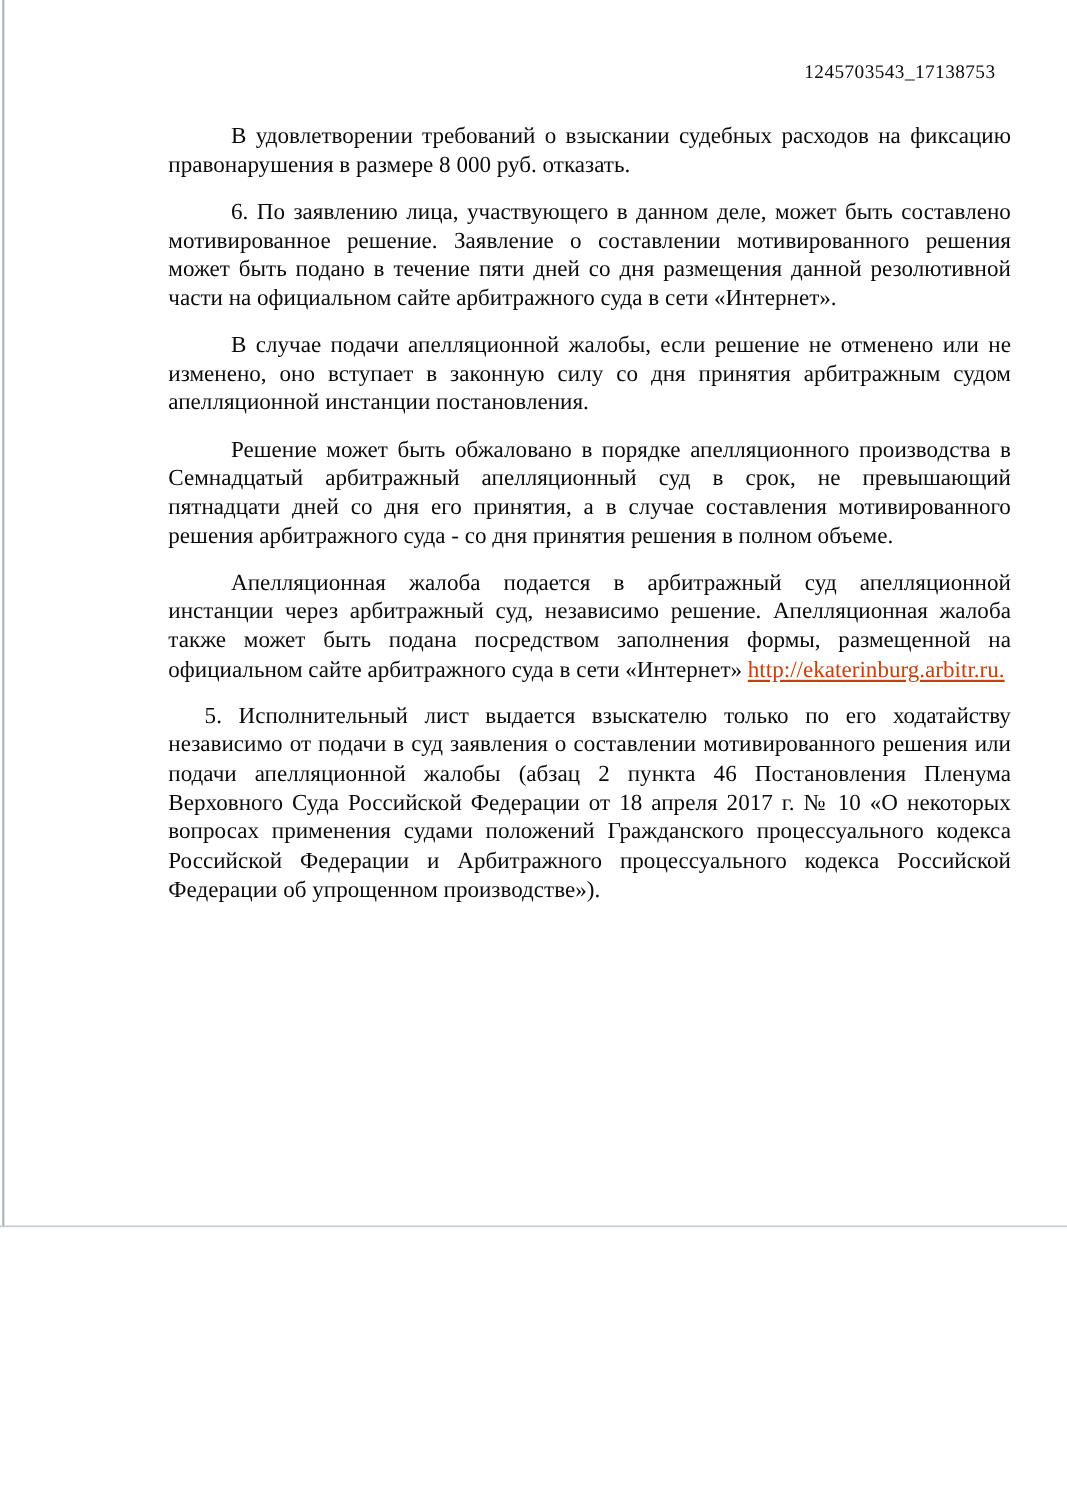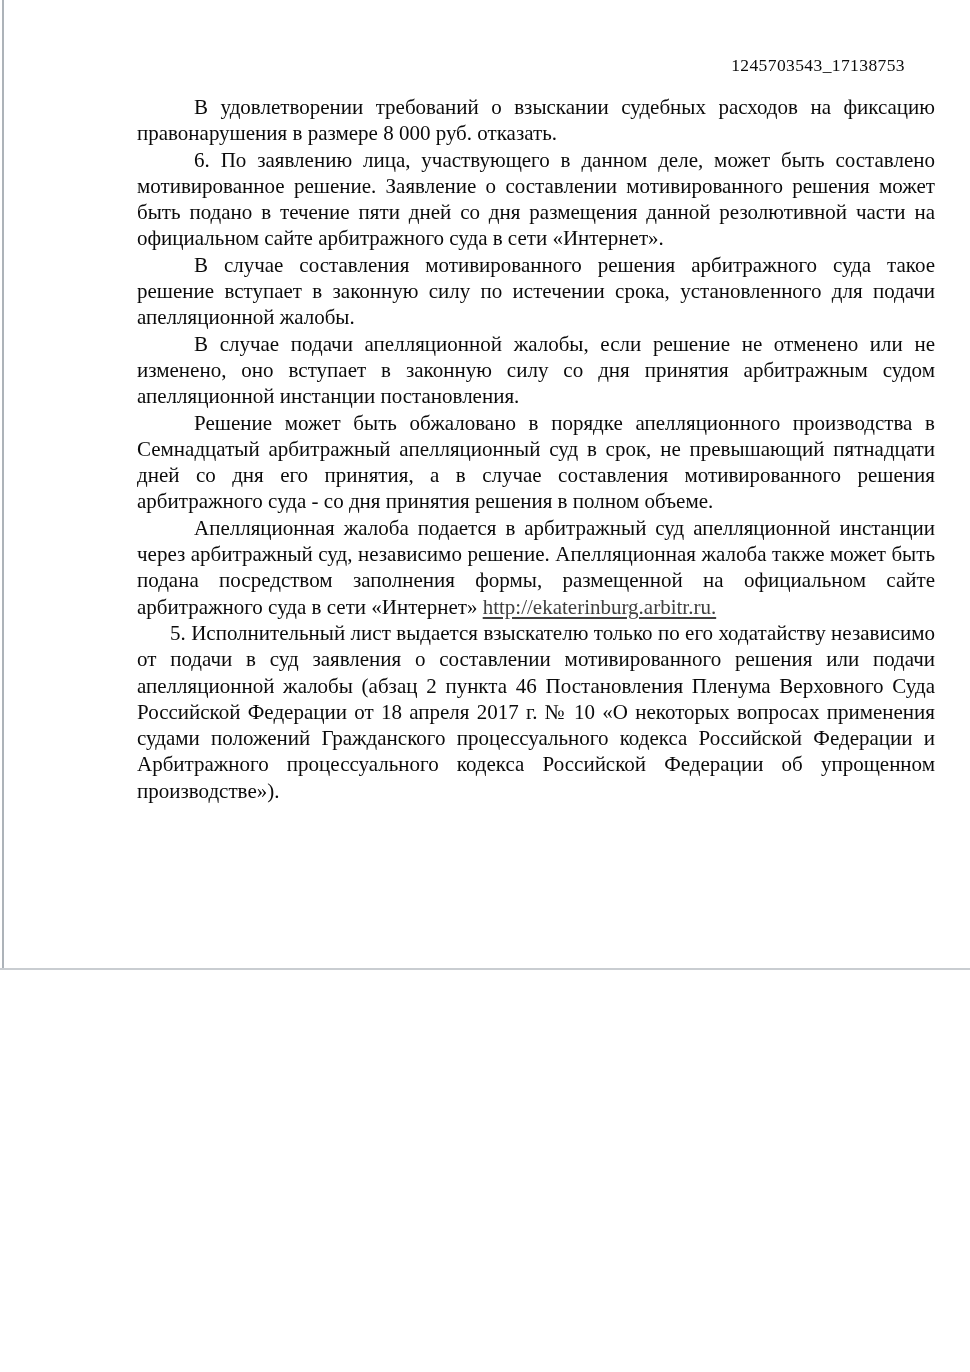--- a/index.html
+++ b/index.html
@@ -3,21 +3,21 @@
 <meta charset="utf-8">
 <style>
   html, body {
     margin: 0;
     padding: 0;
     background: #ffffff;
   }
   .page {
     position: relative;
     width: 970px;
-    height: 970px;
+    height: 1116px;
     background: #ffffff;
     font-family: "Liberation Serif", serif;
     color: #0a0a0a;
     overflow: hidden;
   }
   .edge-left {
     position: absolute;
     left: 2px;
     top: 0;
     width: 2px;
@@ -44,28 +44,28 @@
     position: absolute;
     top: 94px;
     left: 137px;
     width: 798px;
     font-size: 21px;
     line-height: 26.3px;
     text-align: justify;
     text-justify: inter-word;
   }
   p.para {
-    margin: 0;
+    margin: 16px;
     padding: 0;
     text-indent: 57px;
   }
   p.indent-md { text-indent: 48px; }
   p.indent-sm { text-indent: 33px; }
   .doc-link {
-    color: #404040;
+    color: #c2410c;
     text-decoration: underline;
     text-underline-offset: 3px;
   }
   .page-number {
     position: absolute;
     top: 1222px;
     left: 137px;
     width: 798px;
     text-align: center;
     font-size: 20px;
@@ -96,21 +96,20 @@
 
 <div class="page">
   <div class="edge-left"></div>
   <div class="edge-bottom"></div>
 
   <div class="header-number">1245703543_17138753</div>
 
   <div class="body-text">
     <p class="para">В удовлетворении требований о взыскании судебных расходов на фиксацию правонарушения в размере 8 000 руб. отказать.</p>
     <p class="para">6. По заявлению лица, участвующего в данном деле, может быть составлено мотивированное решение. Заявление о составлении мотивированного решения может быть подано в течение пяти дней со дня размещения данной резолютивной части на официальном сайте арбитражного суда в сети «Интернет».</p>
-    <p class="para">В случае составления мотивированного решения арбитражного суда такое решение вступает в законную силу по истечении срока, установленного для подачи апелляционной жалобы.</p>
     <p class="para">В случае подачи апелляционной жалобы, если решение не отменено или не изменено, оно вступает в законную силу со дня принятия арбитражным судом апелляционной инстанции постановления.</p>
     <p class="para">Решение может быть обжаловано в порядке апелляционного производства в Семнадцатый арбитражный апелляционный суд в срок, не превышающий пятнадцати дней со дня его принятия, а в случае составления мотивированного решения арбитражного суда - со дня принятия решения в полном объеме.</p>
     <p class="para">
       <span>Апелляционная жалоба подается в арбитражный суд апелляционной инстанции через арбитражный суд, независимо решение. Апелляционная жалоба также может быть подана посредством заполнения формы, размещенной на официальном сайте арбитражного суда в сети «Интернет» </span><a class="doc-link">http://ekaterinburg.arbitr.ru.</a>
     </p>
     <p class="para indent-sm">5. Исполнительный лист выдается взыскателю только по его ходатайству независимо от подачи в суд заявления о составлении мотивированного решения или подачи апелляционной жалобы (абзац 2 пункта 46 Постановления Пленума Верховного Суда Российской Федерации от 18 апреля 2017 г. № 10 «О некоторых вопросах применения судами положений Гражданского процессуального кодекса Российской Федерации и Арбитражного процессуального кодекса Российской Федерации об упрощенном производстве»).</p>
   </div>
 
   <div class="page-number">2</div>
 

